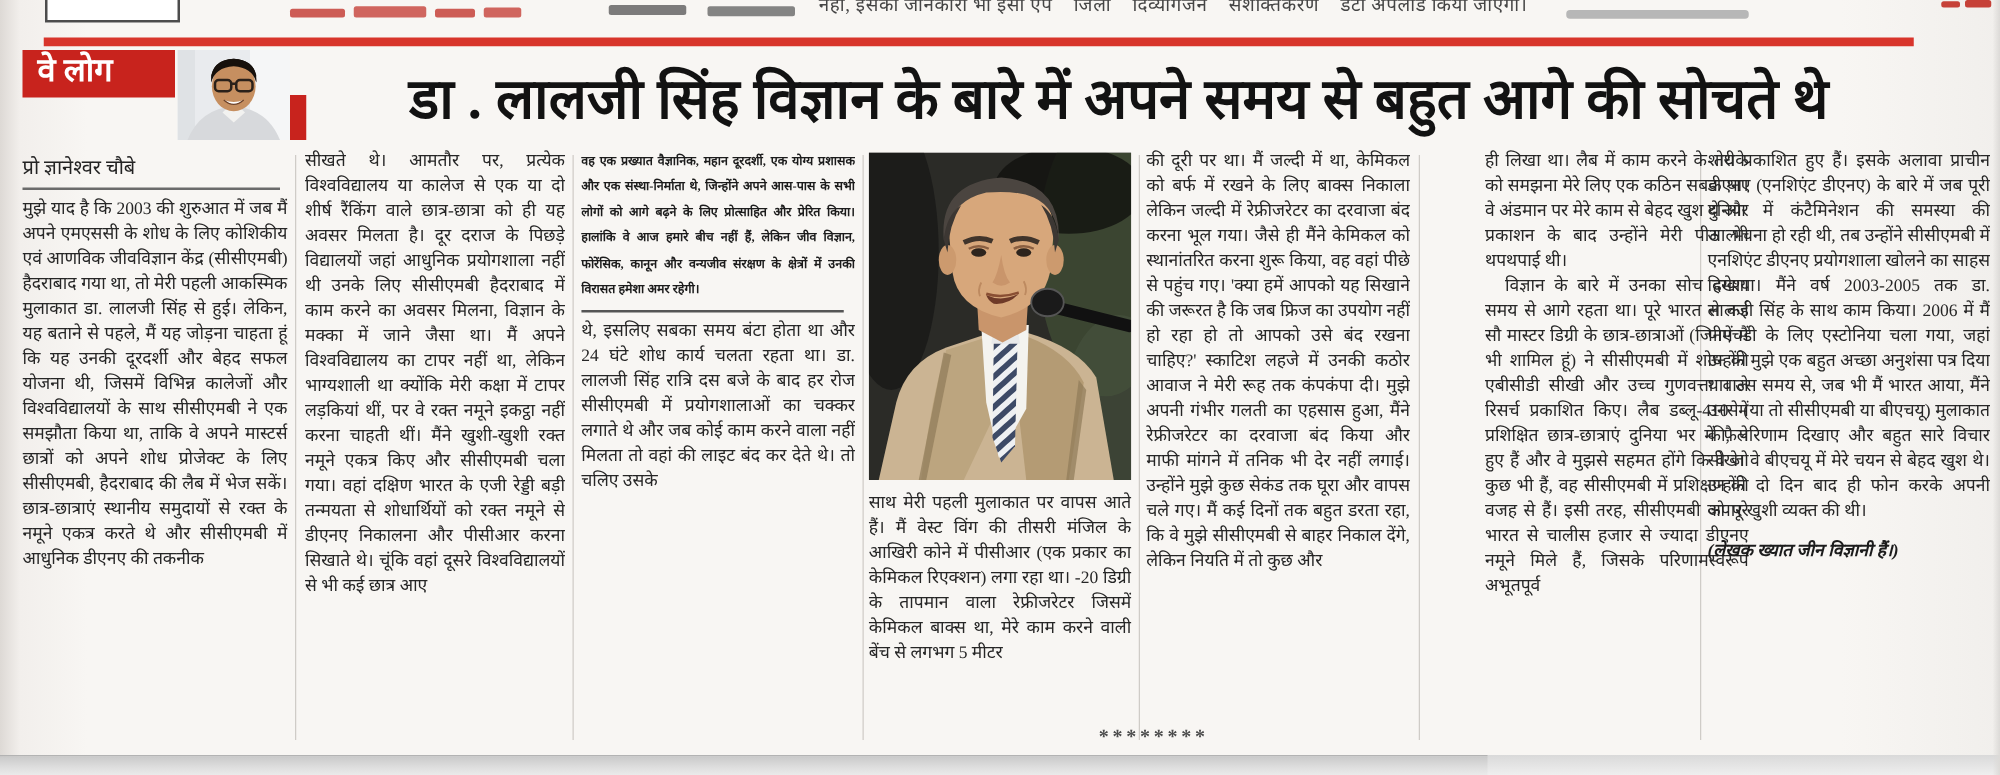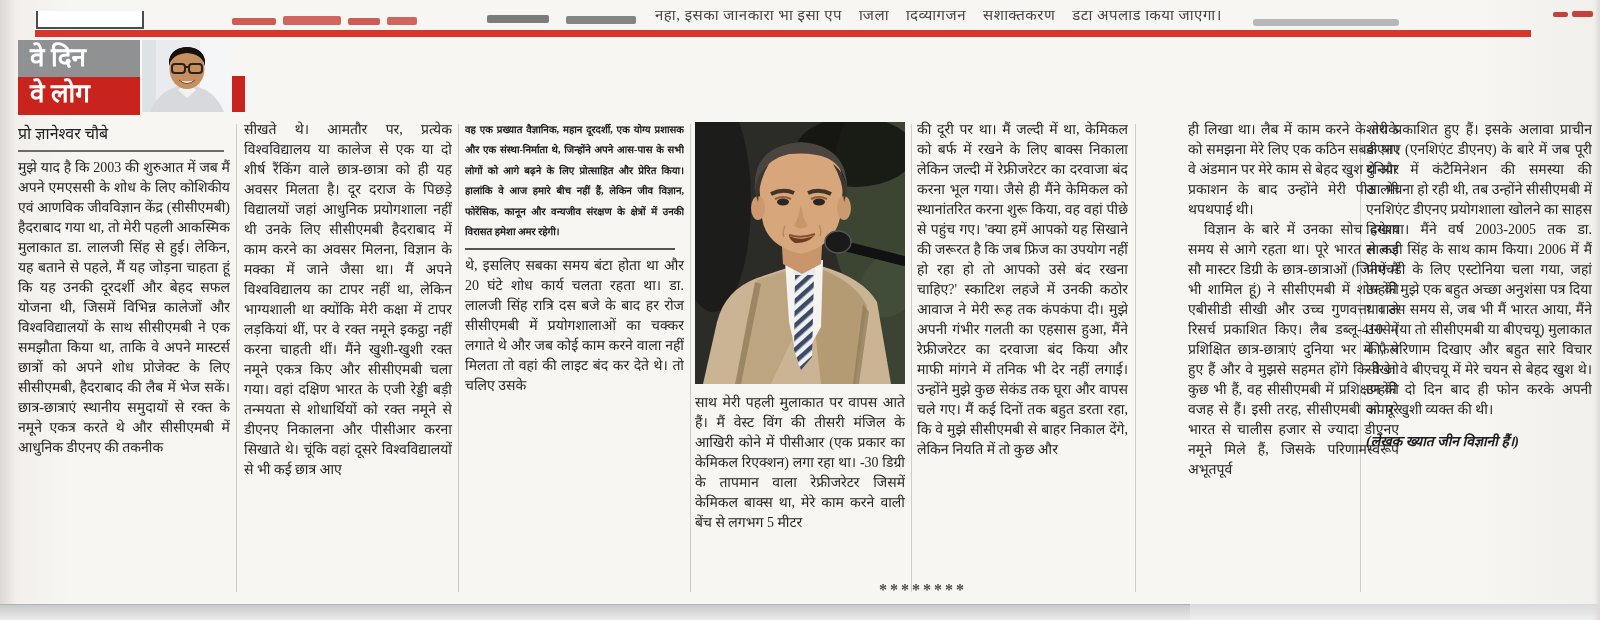--- a/index.html
+++ b/index.html
@@ -1,20 +1,20 @@
 <!DOCTYPE html>
 <html><head>
 <meta charset="utf-8">
 <style>
   html,body{margin:0;padding:0;background:#e7e5e2;}
   .page{position:relative;width:1600px;height:620px;overflow:hidden;
         background:linear-gradient(90deg,#ddd9d5 0px,#f2efec 16px,#f8f6f3 70px,#f8f6f3 92%,#f1efec 100%);
         font-family:"Liberation Serif",serif;}
   
-  .top-strip{position:absolute;left:0;top:11px;width:1600px;height:27px;overflow:hidden;}
+  .top-strip{position:absolute;left:0;top:0;width:1600px;height:27px;overflow:hidden;}
   .cut-box{position:absolute;left:36px;top:-8px;width:104px;height:22px;background:#fff;border:2px solid #4c4c4c;}
   .mark{position:absolute;border-radius:2px;}
   .strip-text{position:absolute;left:655px;top:-7px;font-size:15px;color:#454545;white-space:pre;letter-spacing:.5px;}
   .gray-pill{position:absolute;left:1253px;top:8px;width:146px;height:7px;background:#b7b7b7;border-radius:3px;}
   
   .red-rule{position:absolute;left:35px;top:30px;width:1496px;height:7px;background:#d8352b;}
   .tag-box{position:absolute;left:18px;top:40px;width:122px;height:72px;}
   .tag-top{height:37px;background:#8f9192;color:#fff;font-weight:700;font-size:26px;line-height:36px;padding-left:12px;}
   .tag-bottom{height:38px;background:#c8231d;color:#fff;font-weight:700;font-size:26px;line-height:33px;padding-left:12px;}
   .headshot{position:absolute;left:142px;top:40px;width:90px;height:72px;overflow:hidden;background:#e9ebee;}
@@ -57,21 +57,20 @@
     <div class="mark" style="left:566px;top:5px;width:70px;height:8px;background:#5d5d5d;opacity:.75;"></div>
     <div class="strip-text">नहीं, इसकी जानकारी भी इसी एप    जिला    दिव्यांगजन    सशक्तिकरण    डेटा अपलोड किया जाएगा।</div>
     <div class="gray-pill"></div>
     <div class="mark" style="left:1553px;top:1px;width:15px;height:5px;background:#c64138;"></div>
     <div class="mark" style="left:1572px;top:0px;width:21px;height:6px;background:#c64138;"></div>
   </div>
 
   <div class="red-rule"></div>
 
   <div class="tag-box">
-    <div class="tag-top">वे दिन</div>
     <div class="tag-bottom">वे लोग</div>
   </div>
 
   <div class="headshot" aria-label="प्रो ज्ञानेश्वर चौबे">
     <svg viewBox="0 0 90 72" width="90" height="72">
       <rect width="90" height="72" fill="#e9ebee"></rect>
       <rect x="58" width="32" height="72" fill="#f5f6f7"></rect>
       <rect x="0" width="14" height="72" fill="#dfe2e5"></rect>
       <path d="M8 72 Q18 47 45 45 Q72 47 82 72 Z" fill="#d7d9dc"></path>
       <path d="M36 50 L45 58 L54 50 L50 46 L40 46 Z" fill="#f2f2f0"></path>
@@ -80,39 +79,40 @@
       <path d="M27 26 Q29 12 45 11 Q61 12 63 26 L63 20 Q60 8 45 7 Q30 8 27 20 Z" fill="#17110c"></path>
       <rect x="30" y="24" width="13" height="9" rx="3" fill="none" stroke="#2b211a" stroke-width="2"></rect>
       <rect x="47" y="24" width="13" height="9" rx="3" fill="none" stroke="#2b211a" stroke-width="2"></rect>
       <line x1="43" y1="27" x2="47" y2="27" stroke="#2b211a" stroke-width="2"></line>
       <path d="M37 40 Q45 47 53 40 Q45 43 37 40 Z" fill="#fff"></path>
       <path d="M37 40 Q45 47 53 40" fill="none" stroke="#6e432a" stroke-width="1"></path>
     </svg>
   </div>
   <div class="red-tab"></div>
 
+  <div class="headline">डा . लालजी सिंह विज्ञान के बारे में अपने समय से बहुत आगे की सोचते थे</div>
 
   <div class="byline">प्रो ज्ञानेश्वर चौबे</div>
   <div class="byline-rule"></div>
 
   <div class="vsep" style="left:236px;"></div>
   <div class="vsep" style="left:458px;"></div>
   <div class="vsep" style="left:690px;"></div>
   <div class="vsep" style="left:911px;"></div>
   <div class="vsep" style="left:1135px;"></div>
   <div class="vsep" style="left:1360px;"></div>
 
   <div class="col" style="left:18px;top:158px;width:212px;height:446px;">मुझे याद है कि 2003 की शुरुआत में जब मैं अपने एमएससी के शोध के लिए कोशिकीय एवं आणविक जीवविज्ञान केंद्र (सीसीएमबी) हैदराबाद गया था, तो मेरी पहली आकस्मिक मुलाकात डा. लालजी सिंह से हुई। लेकिन, यह बताने से पहले, मैं यह जोड़ना चाहता हूं कि यह उनकी दूरदर्शी और बेहद सफल योजना थी, जिसमें विभिन्न कालेजों और विश्वविद्यालयों के साथ सीसीएमबी ने एक समझौता किया था, ताकि वे अपने मास्टर्स छात्रों को अपने शोध प्रोजेक्ट के लिए सीसीएमबी, हैदराबाद की लैब में भेज सकें। छात्र-छात्राएं स्थानीय समुदायों से रक्त के नमूने एकत्र करते थे और सीसीएमबी में आधुनिक डीएनए की तकनीक</div>
 
   <div class="col" style="left:244px;top:120px;width:208px;height:480px;">सीखते थे। आमतौर पर, प्रत्येक विश्वविद्यालय या कालेज से एक या दो शीर्ष रैंकिंग वाले छात्र-छात्रा को ही यह अवसर मिलता है। दूर दराज के पिछड़े विद्यालयों जहां आधुनिक प्रयोगशाला नहीं थी उनके लिए सीसीएमबी हैदराबाद में काम करने का अवसर मिलना, विज्ञान के मक्का में जाने जैसा था। मैं अपने विश्वविद्यालय का टापर नहीं था, लेकिन भाग्यशाली था क्योंकि मेरी कक्षा में टापर लड़कियां थीं, पर वे रक्त नमूने इकट्ठा नहीं करना चाहती थीं। मैंने खुशी-खुशी रक्त नमूने एकत्र किए और सीसीएमबी चला गया। वहां दक्षिण भारत के एजी रेड्डी बड़ी तन्मयता से शोधार्थियों को रक्त नमूने से डीएनए निकालना और पीसीआर करना सिखाते थे। चूंकि वहां दूसरे विश्वविद्यालयों से भी कई छात्र आए</div>
 
   <div class="col" style="left:465px;top:120px;width:219px;height:482px;">
     <div class="pq">वह एक प्रख्यात वैज्ञानिक, महान दूरदर्शी, एक योग्य प्रशासक और एक संस्था-निर्माता थे, जिन्होंने अपने आस-पास के सभी लोगों को आगे बढ़ने के लिए प्रोत्साहित और प्रेरित किया। हालांकि वे आज हमारे बीच नहीं हैं, लेकिन जीव विज्ञान, फोरेंसिक, कानून और वन्यजीव संरक्षण के क्षेत्रों में उनकी विरासत हमेशा अमर रहेगी।</div>
     <div class="pq-rule"></div>
-    <div>थे, इसलिए सबका समय बंटा होता था और 20 घंटे शोध कार्य चलता रहता था। डा. लालजी सिंह रात्रि दस बजे के बाद हर रोज सीसीएमबी में प्रयोगशालाओं का चक्कर लगाते थे और जब कोई काम करने वाला नहीं मिलता तो वहां की लाइट बंद कर देते थे। तो चलिए उसके</div>
+    <div>थे, इसलिए सबका समय बंटा होता था और 24 घंटे शोध कार्य चलता रहता था। डा. लालजी सिंह रात्रि दस बजे के बाद हर रोज सीसीएमबी में प्रयोगशालाओं का चक्कर लगाते थे और जब कोई काम करने वाला नहीं मिलता तो वहां की लाइट बंद कर देते थे। तो चलिए उसके</div>
   </div>
 
   <div class="col" style="left:695px;top:122px;width:210px;height:480px;">
     <div class="photo-frame" aria-label="डा. लालजी सिंह">
       <svg viewBox="0 0 210 262" width="210" height="262">
         <defs>
           <pattern id="tiestr" width="9" height="9" patternUnits="userSpaceOnUse" patternTransform="rotate(48)">
             <rect width="9" height="9" fill="#eef0f2"></rect>
             <rect width="4.5" height="9" fill="#3d4a66"></rect>
           </pattern>
@@ -161,21 +161,21 @@
         <path d="M90 104 Q87 110 89 115" stroke="#bd8a60" stroke-width="1.5" fill="none"></path>
         <path d="M124 103 Q127 109 125 114" stroke="#bd8a60" stroke-width="1.5" fill="none"></path>
 
         <g>
           <rect x="142" y="117" width="75" height="10" rx="5" transform="rotate(14 142 117)" fill="#111"></rect>
           <ellipse cx="143" cy="120" rx="13" ry="11" fill="#1a1a1a"></ellipse>
           <ellipse cx="143" cy="120" rx="13" ry="11" fill="none" stroke="#555" stroke-width="1.5"></ellipse>
         </g>
       </svg>
     </div>
-    <div>साथ मेरी पहली मुलाकात पर वापस आते हैं। मैं वेस्ट विंग की तीसरी मंजिल के आखिरी कोने में पीसीआर (एक प्रकार का केमिकल रिएक्शन) लगा रहा था। -30 डिग्री के तापमान वाला रेफ्रीजरेटर जिसमें केमिकल बाक्स था, मेरे काम करने वाली बेंच से लगभग 5 मीटर</div>
+    <div>साथ मेरी पहली मुलाकात पर वापस आते हैं। मैं वेस्ट विंग की तीसरी मंजिल के आखिरी कोने में पीसीआर (एक प्रकार का केमिकल रिएक्शन) लगा रहा था। -20 डिग्री के तापमान वाला रेफ्रीजरेटर जिसमें केमिकल बाक्स था, मेरे काम करने वाली बेंच से लगभग 5 मीटर</div>
   </div>
 
   <div class="col" style="left:917px;top:120px;width:211px;height:482px;">की दूरी पर था। मैं जल्दी में था, केमिकल को बर्फ में रखने के लिए बाक्स निकाला लेकिन जल्दी में रेफ्रीजरेटर का दरवाजा बंद करना भूल गया। जैसे ही मैंने केमिकल को स्थानांतरित करना शुरू किया, वह वहां पीछे से पहुंच गए। 'क्या हमें आपको यह सिखाने की जरूरत है कि जब फ्रिज का उपयोग नहीं हो रहा हो तो आपको उसे बंद रखना चाहिए?' स्काटिश लहजे में उनकी कठोर आवाज ने मेरी रूह तक कंपकंपा दी। मुझे अपनी गंभीर गलती का एहसास हुआ, मैंने रेफ्रीजरेटर का दरवाजा बंद किया और माफी मांगने में तनिक भी देर नहीं लगाई। उन्होंने मुझे कुछ सेकंड तक घूरा और वापस चले गए। मैं कई दिनों तक बहुत डरता रहा, कि वे मुझे सीसीएमबी से बाहर निकाल देंगे, लेकिन नियति में तो कुछ और</div>
 
   <div class="col" style="left:1188px;top:120px;width:211px;height:482px;">
     <p class="p1">ही लिखा था। लैब में काम करने के तरीके को समझना मेरे लिए एक कठिन सबक था। वे अंडमान पर मेरे काम से बेहद खुश थे और प्रकाशन के बाद उन्होंने मेरी पीठ भी थपथपाई थी।</p>
     <p class="p2">विज्ञान के बारे में उनका सोच हमेशा समय से आगे रहता था। पूरे भारत से कई सौ मास्टर डिग्री के छात्र-छात्राओं (जिनमें मैं भी शामिल हूं) ने सीसीएमबी में शोध की एबीसीडी सीखी और उच्च गुणवत्ता वाले रिसर्च प्रकाशित किए। लैब डब्लू-410 में प्रशिक्षित छात्र-छात्राएं दुनिया भर में फैले हुए हैं और वे मुझसे सहमत होंगे कि वे जो कुछ भी हैं, वह सीसीएमबी में प्रशिक्षण की वजह से हैं। इसी तरह, सीसीएमबी को पूरे भारत से चालीस हजार से ज्यादा डीएनए नमूने मिले हैं, जिसके परिणामस्वरूप अभूतपूर्व</p>
   </div>
 
   <div class="col" style="left:1366px;top:120px;width:226px;height:482px;">

